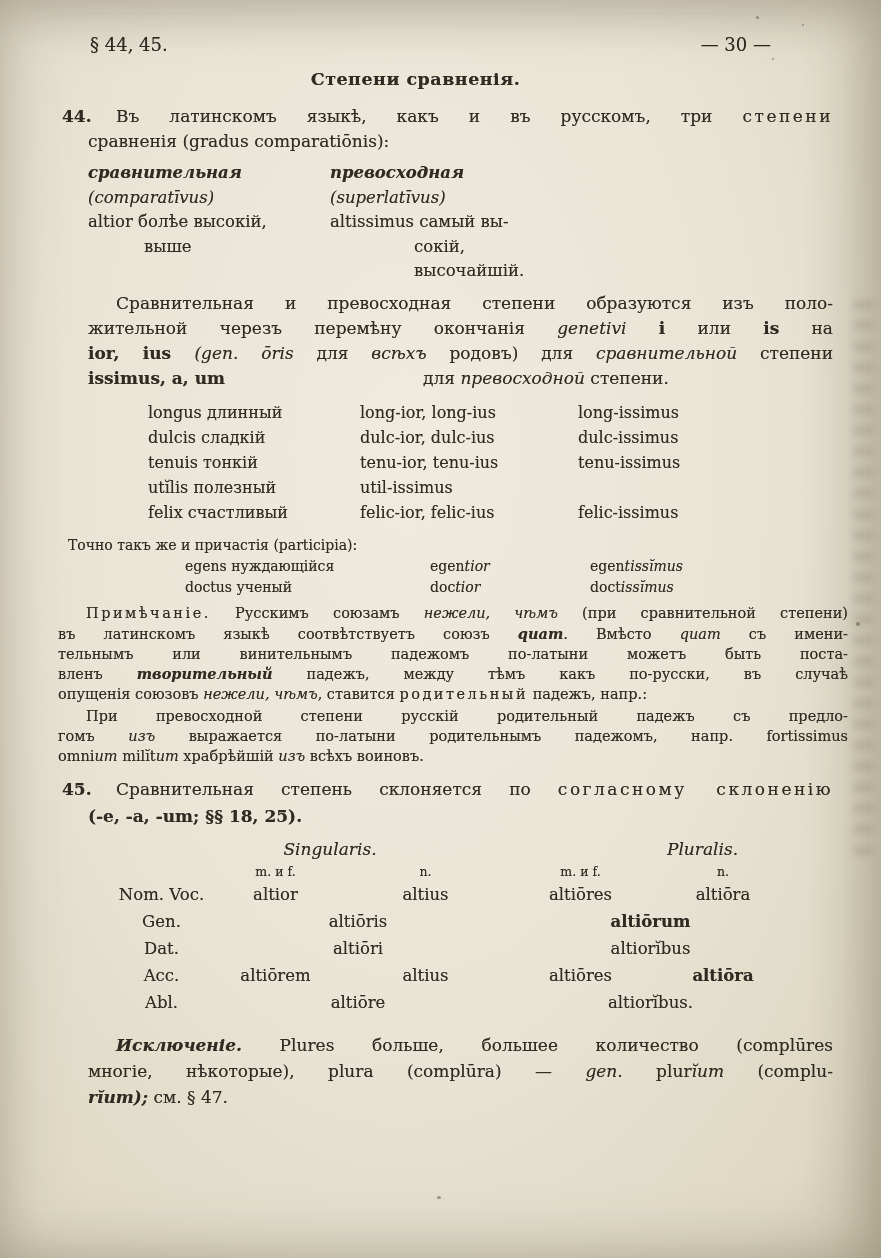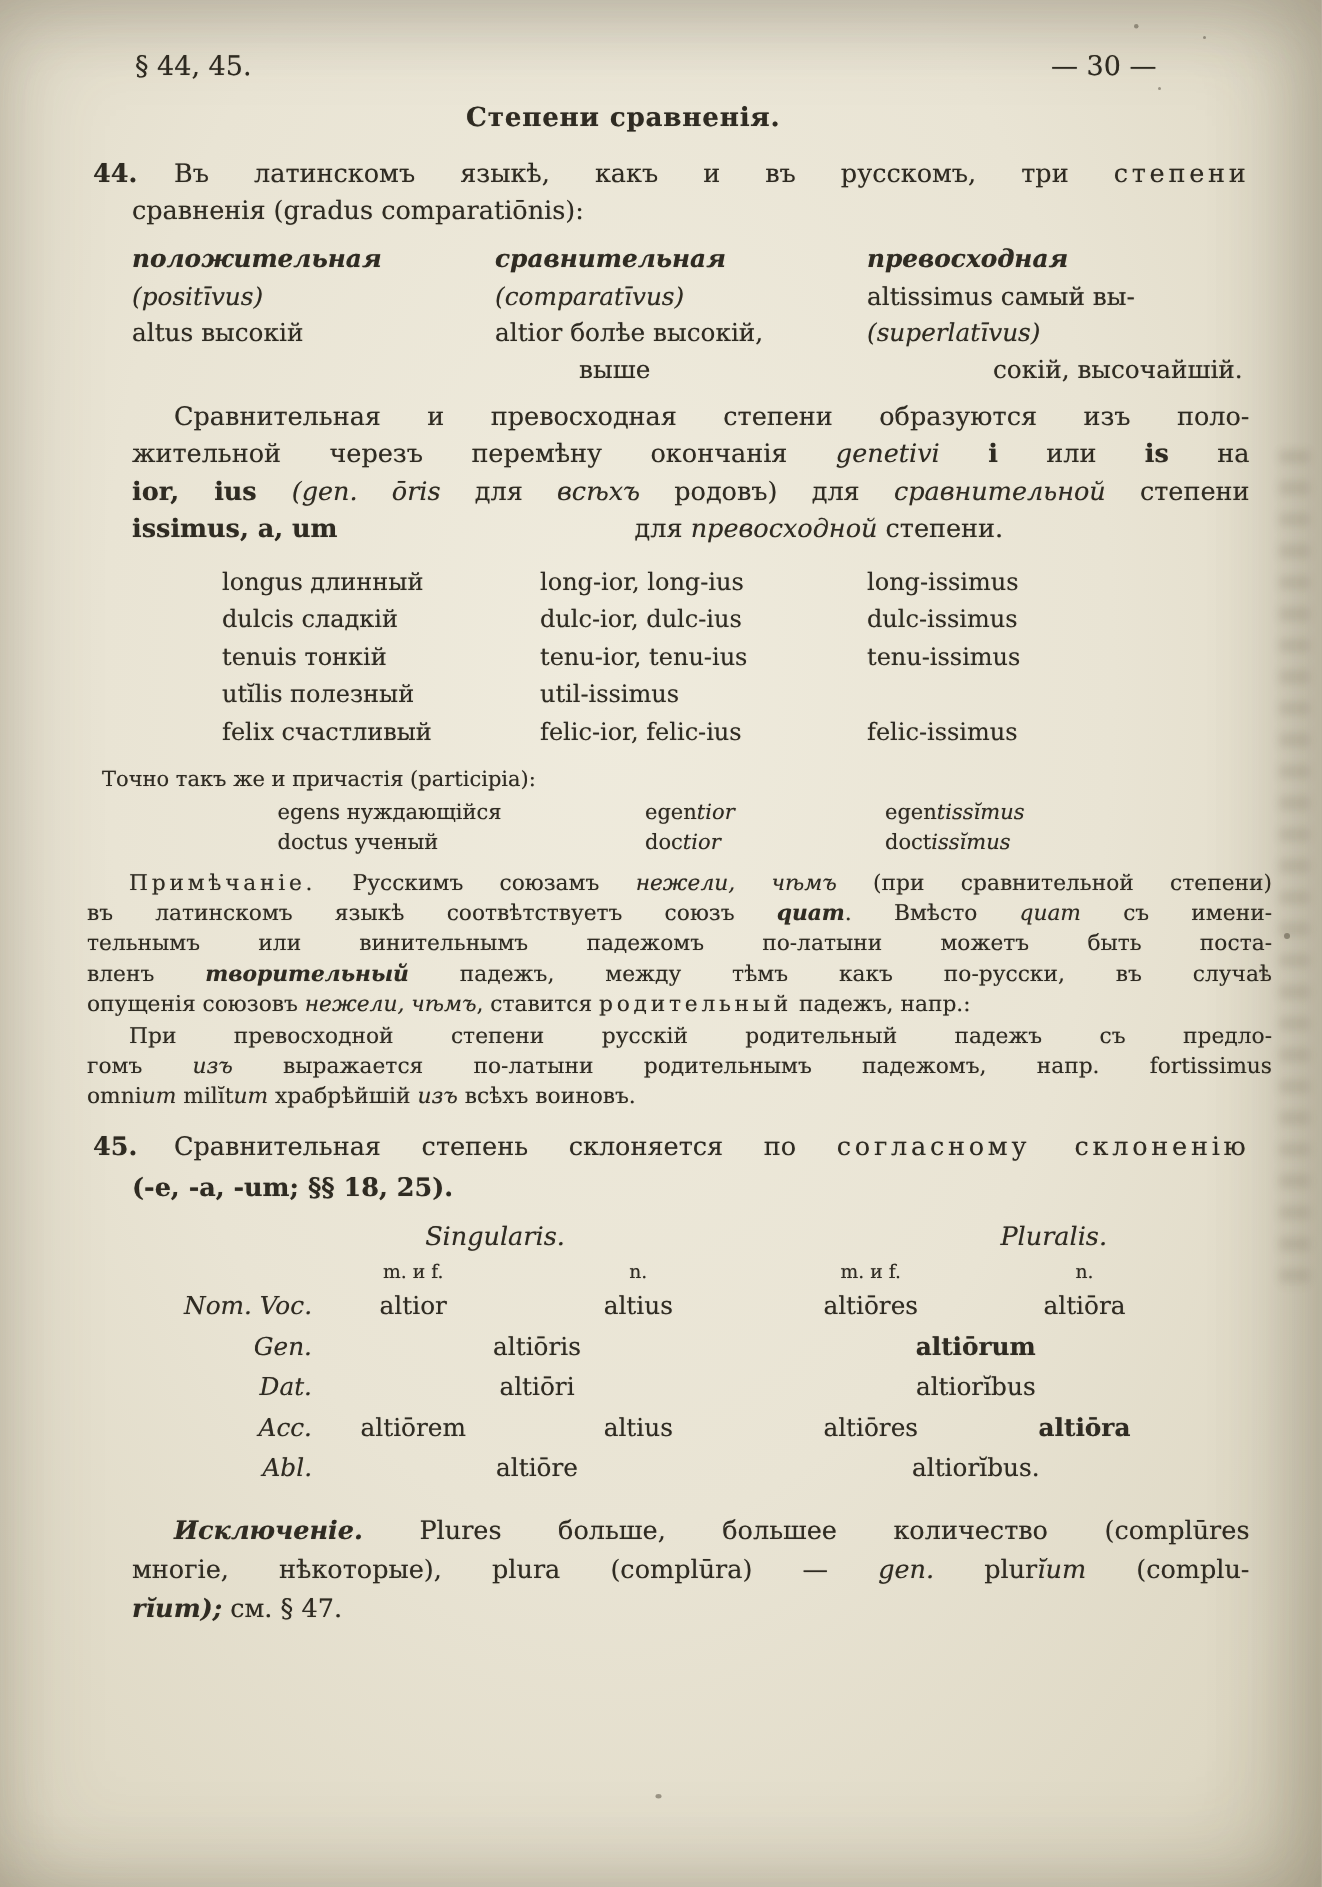--- a/index.html
+++ b/index.html
@@ -52,21 +52,21 @@
   .note-sec{font-size:14.5px;line-height:19.8px}
   .note-block{margin-bottom:10px}
   .centered .tline{text-align:center}
   .superlative{margin-top:2px}
 
   .p45{font-size:17px;line-height:27px;margin:8px 0 6px}
 
   .decl{margin-bottom:16px}
   .drow{display:grid;grid-template-columns:120px 135px 165px 145px 140px;font-size:16.5px;line-height:27px}
   .dc{text-align:center}
-  .dc.lbl{text-align:right;padding-left:27px;font-style:italic}
+  .dc.lbl{text-align:center;padding-left:27px;}
   .span2{grid-column:span 2}
   .heads .ghead{font-style:italic;font-size:17px}
   .ghead.sing{transform:translateX(-28px)}
   .ghead.plur{transform:translateX(52px)}
   .subs{font-size:12.5px;line-height:18px}
 
   .exception{font-size:17px;line-height:26px}
 
   .speck{position:absolute;border-radius:50%;background:#5f584a;opacity:.55}
   .bleed{position:absolute;right:8px;top:300px;width:20px;height:560px;opacity:.45;filter:blur(3px);
@@ -88,34 +88,29 @@
     <div class="p44 par jl rel">
       <span class="margin-num">44.</span>
       <div>
           <div class="tline"><span>Въ латинскомъ языкѣ, какъ и въ русскомъ, три </span><span class="sp">степени</span></div>
           <div class="tline"><span>сравненія (gradus comparatiōnis):</span></div>
         </div>
     </div>
 
     <div class="degrees">
       <div class="dcol">
-          <div class="tline"><span class="bi">положительная</span></div>
-          <div class="tline"><span class="i">(positīvus)</span></div>
-          <div class="tline"><span>altus высокій</span></div>
-        </div>
-      <div class="dcol">
           <div class="tline"><span class="bi">сравнительная</span></div>
           <div class="tline"><span class="i">(comparatīvus)</span></div>
           <div class="tline"><span>altior болѣе высокій,</span></div>
           <div class="tline"><span class="ind1">выше</span></div>
         </div>
       <div class="dcol">
           <div class="tline"><span class="bi">превосходная</span></div>
+          <div class="tline"><span class="i">(superlatīvus)</span></div>
           <div class="tline"><span>altissimus самый вы-</span></div>
-          <div class="tline"><span class="i">(superlatīvus)</span></div>
           <div class="tline"><span class="ind2">сокій, высочайшій.</span></div>
         </div>
     </div>
 
     <div class="formation par jl">
         <div class="tline"><span>Сравнительная и превосходная степени образуются изъ поло-</span></div>
         <div class="tline"><span>жительной черезъ перемѣну окончанія </span><span class="i">genetivi</span><span> </span><span class="b">i</span><span> или </span><span class="b">is</span><span> на</span></div>
         <div class="tline"><span class="b">ior, ius </span><span class="i">(gen. ōris</span><span> для </span><span class="i">всѣхъ</span><span> родовъ) для </span><span class="i">сравнительной</span><span> степени</span></div>
         <div class="tline"><span class="b">issimus, a, um</span><span class="gap"></span><span>для </span><span class="i">превосходной</span><span> степени.</span></div>
       </div>

